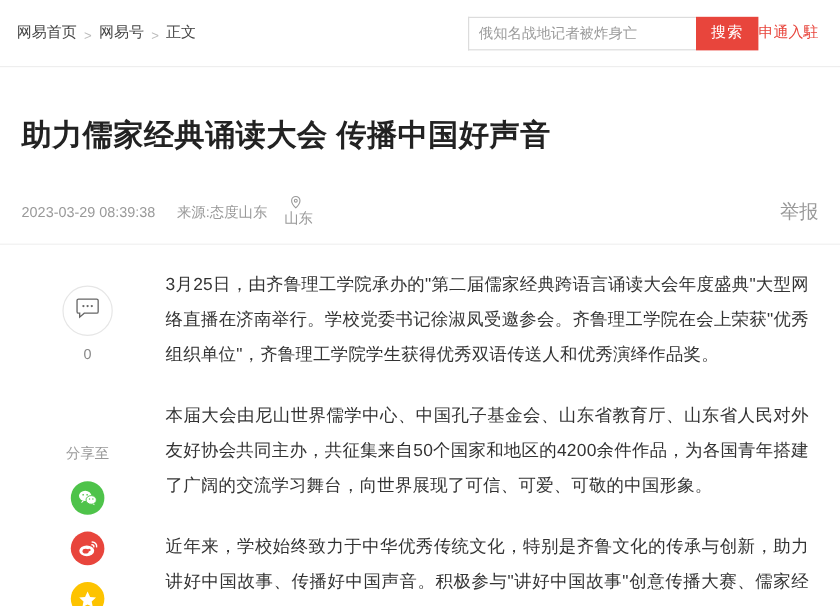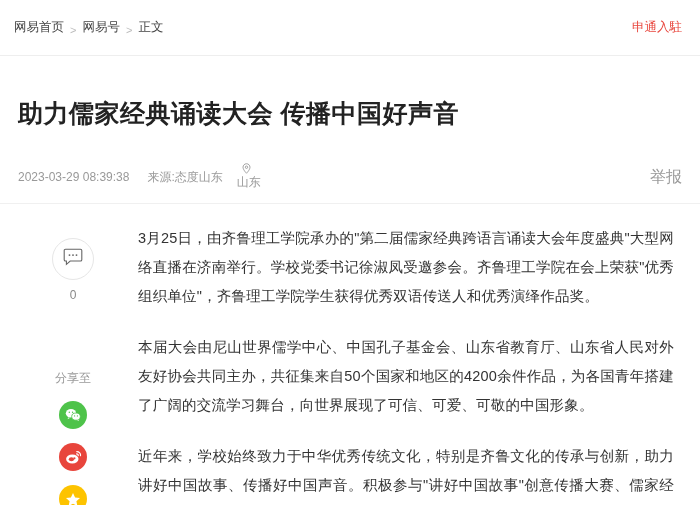--- a/index.html
+++ b/index.html
@@ -71,21 +71,20 @@
     height: 28px;
     background: #e8453c;
     color: #fff;
     border: none;
     font-size: 12.5px;
     cursor: pointer;
     font-family: "Liberation Sans", sans-serif;
     letter-spacing: 1px;
   }
   .login-link {
-    margin-left: 16px;
     margin-right: 4px;
     font-size: 12.5px;
     color: #e8453c;
     text-decoration: none;
     white-space: nowrap;
   }
 
   
   .headline {
     font-size: 25px;
@@ -202,20 +201,24 @@
 <div class="topbar">
   <div class="crumbs">
     <a href="#">网易首页</a>
     <span class="crumb-sep">&gt;</span>
     <a href="#">网易号</a>
     <span class="crumb-sep">&gt;</span>
     <span class="crumb-current">正文</span>
   </div>
 
   <div class="search-wrap">
+    <div class="search-box">
+      <input class="search-input" type="text" placeholder="俄知名战地记者被炸身亡" style="">
+      <button class="search-btn">搜索</button>
+    </div>
     <a class="login-link" href="#">申通入駐</a>
   </div>
 </div>
 
 <h1 class="headline">助力儒家经典诵读大会 传播中国好声音</h1>
 
 <div class="meta">
   <span class="meta-time">2023-03-29 08:39:38</span>
   <span class="meta-source">
     <span>来源:</span><span>态度山东</span>

